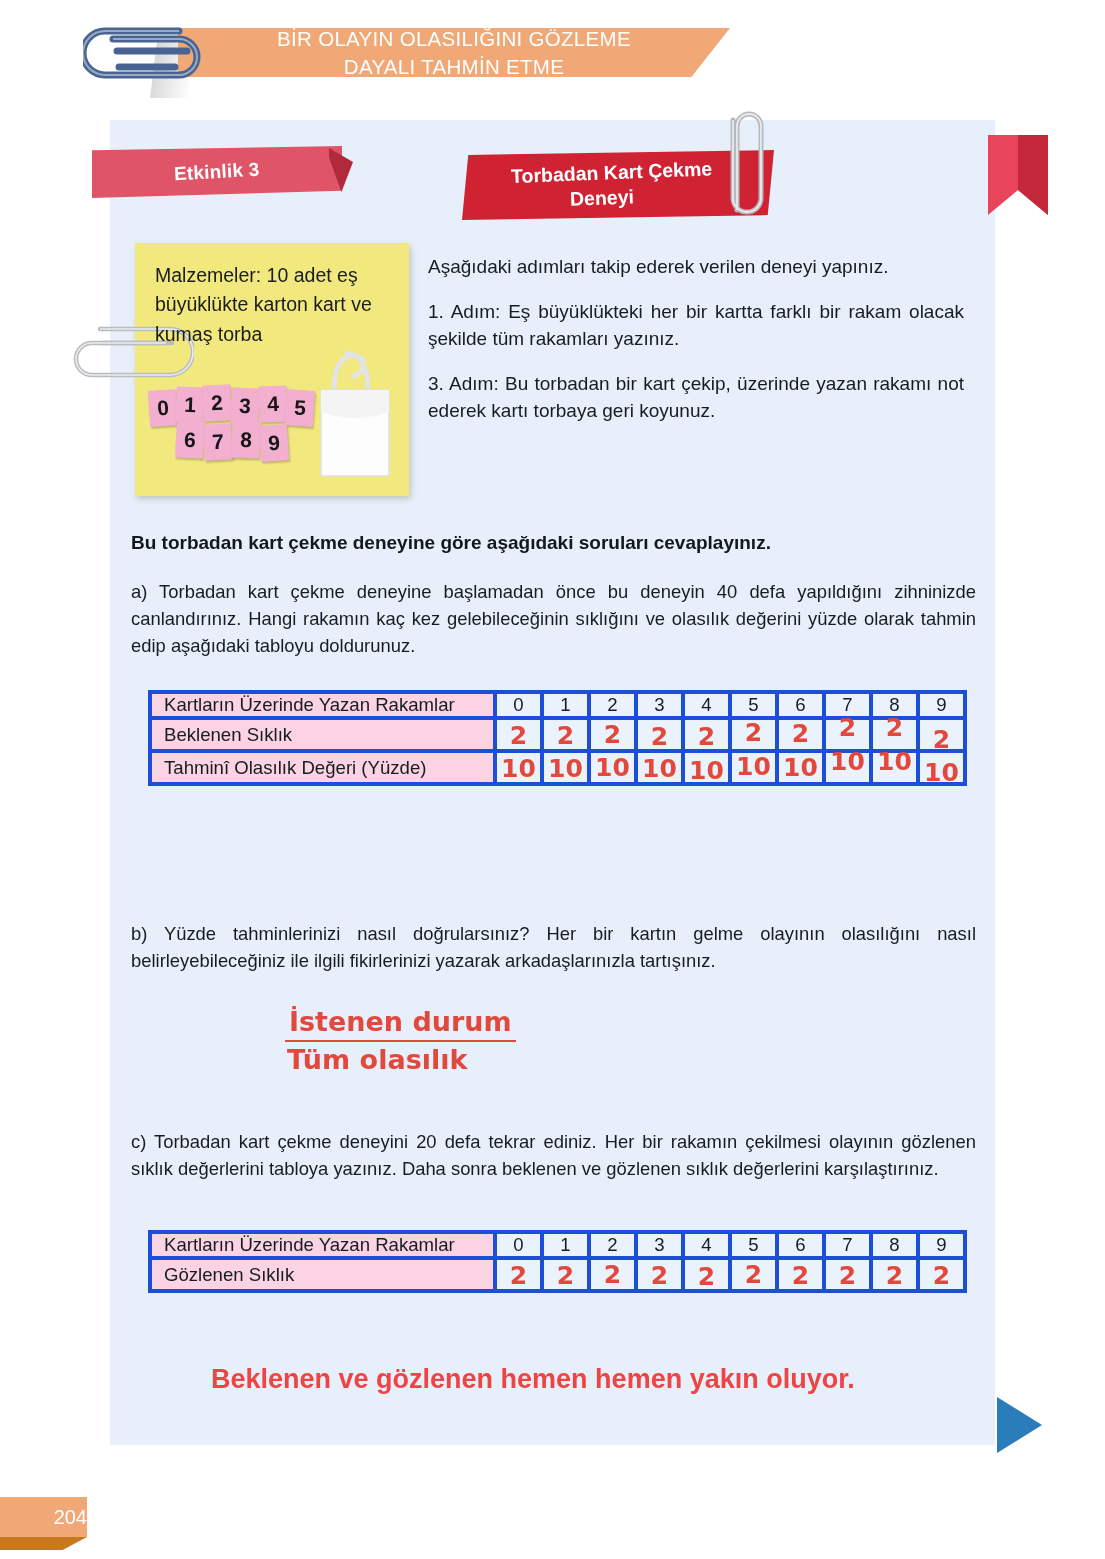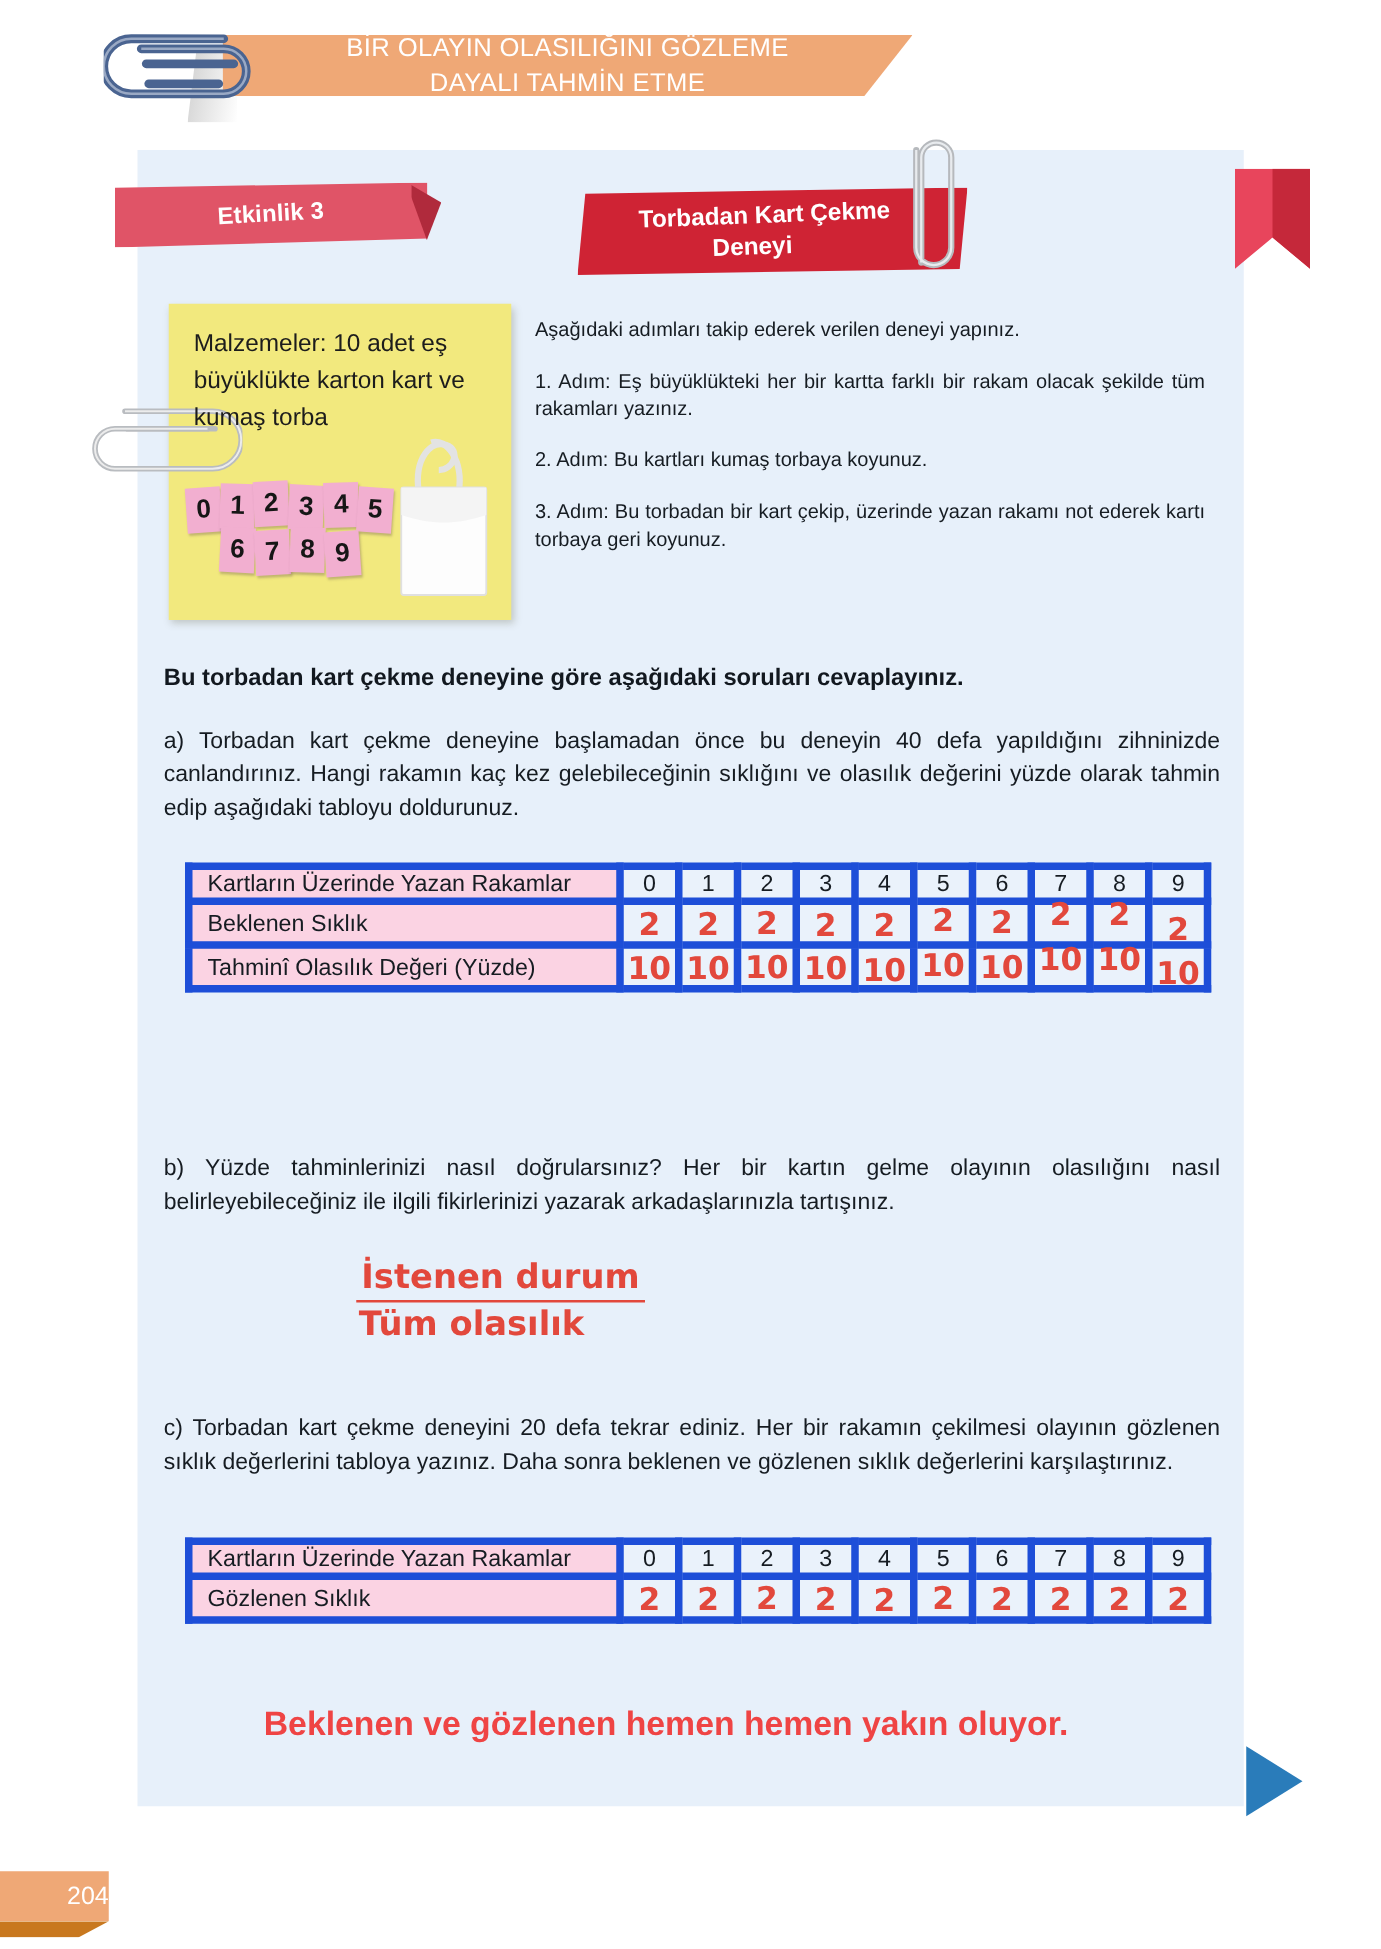--- a/index.html
+++ b/index.html
@@ -104,41 +104,41 @@
     font-weight: bold; font-size: 21px;
     display: flex; align-items: center; justify-content: center;
     box-shadow: 1px 2px 2px rgba(80,60,70,.3);
   }
 
   .bag { position: absolute; right: 8px; bottom: 14px; width: 96px; height: 140px; }
 
   
   .instr {
     position: absolute; left: 428px; top: 254px; width: 536px;
-    font-size: 16px; color: #161c22; line-height: 1.42;
+    font-size: 19px; color: #161c22; line-height: 1.42;
   }
   .instr p { margin-bottom: 18px; text-align: justify; }
   .instr p:last-child { margin-bottom: 0; }
 
   .q-bold {
     position: absolute; left: 131px; top: 532px; width: 840px;
     font-size: 19px; font-weight: bold; color: #12181f;
   }
   .para {
     position: absolute; font-size: 18.4px; color: #161c22;
     line-height: 1.47; text-align: justify;
   }
   #para-a { left: 131px; top: 578px; width: 845px; }
   #para-b { left: 131px; top: 920px; width: 845px; }
   #para-c { left: 131px; top: 1128px; width: 845px; }
 
   
   .tbl { position: absolute; border-collapse: collapse; }
   .tbl td {
-    border: 6px solid #1d4ed8;
+    border: 4px solid #1d4ed8;
     background: #eaf2fb;
     text-align: center;
     font-size: 18.6px; color: #161c22;
     height: 24px;
   }
   .tbl td.lbl {
     background: #fbd3e3; text-align: left;
     padding-left: 12px; width: 345px; white-space: nowrap;
   }
   .tbl td.dig { width: 47px; }
@@ -259,21 +259,20 @@
       <path d="M30 30 H100"></path>
     </g>
     <g fill="none" stroke="#ececec" stroke-width="1.6">
       <path d="M28 16 H98 a22 22 0 0 1 0 46 H20 a16 16 0 0 1 0 -32 h74"></path>
     </g>
   </svg>
 
   <div class="instr">
     <p>Aşağıdaki adımları takip ederek verilen deneyi yapınız.</p>
     <p>1. Adım: Eş büyüklükteki her bir kartta farklı bir rakam olacak şekilde tüm rakamları yazınız.</p>
-    <p>2. Adım: Bu kartları kumaş torbaya koyunuz.</p>
     <p>3. Adım: Bu torbadan bir kart çekip, üzerinde yazan rakamı not ederek kartı torbaya geri koyunuz.</p>
   </div>
 
   <div class="q-bold">Bu torbadan kart çekme deneyine göre aşağıdaki soruları cevaplayınız.</div>
   <div class="para" id="para-a">a) Torbadan kart çekme deneyine başlamadan önce bu deneyin 40 defa yapıldığını zihninizde canlandırınız. Hangi rakamın kaç kez gelebileceğinin sıklığını ve olasılık değerini yüzde olarak tahmin edip aşağıdaki tabloyu doldurunuz.</div>
 
   <table class="tbl" id="table-1">
     <tbody>
         <tr>
       <td class="lbl">Kartların Üzerinde Yazan Rakamlar</td>

